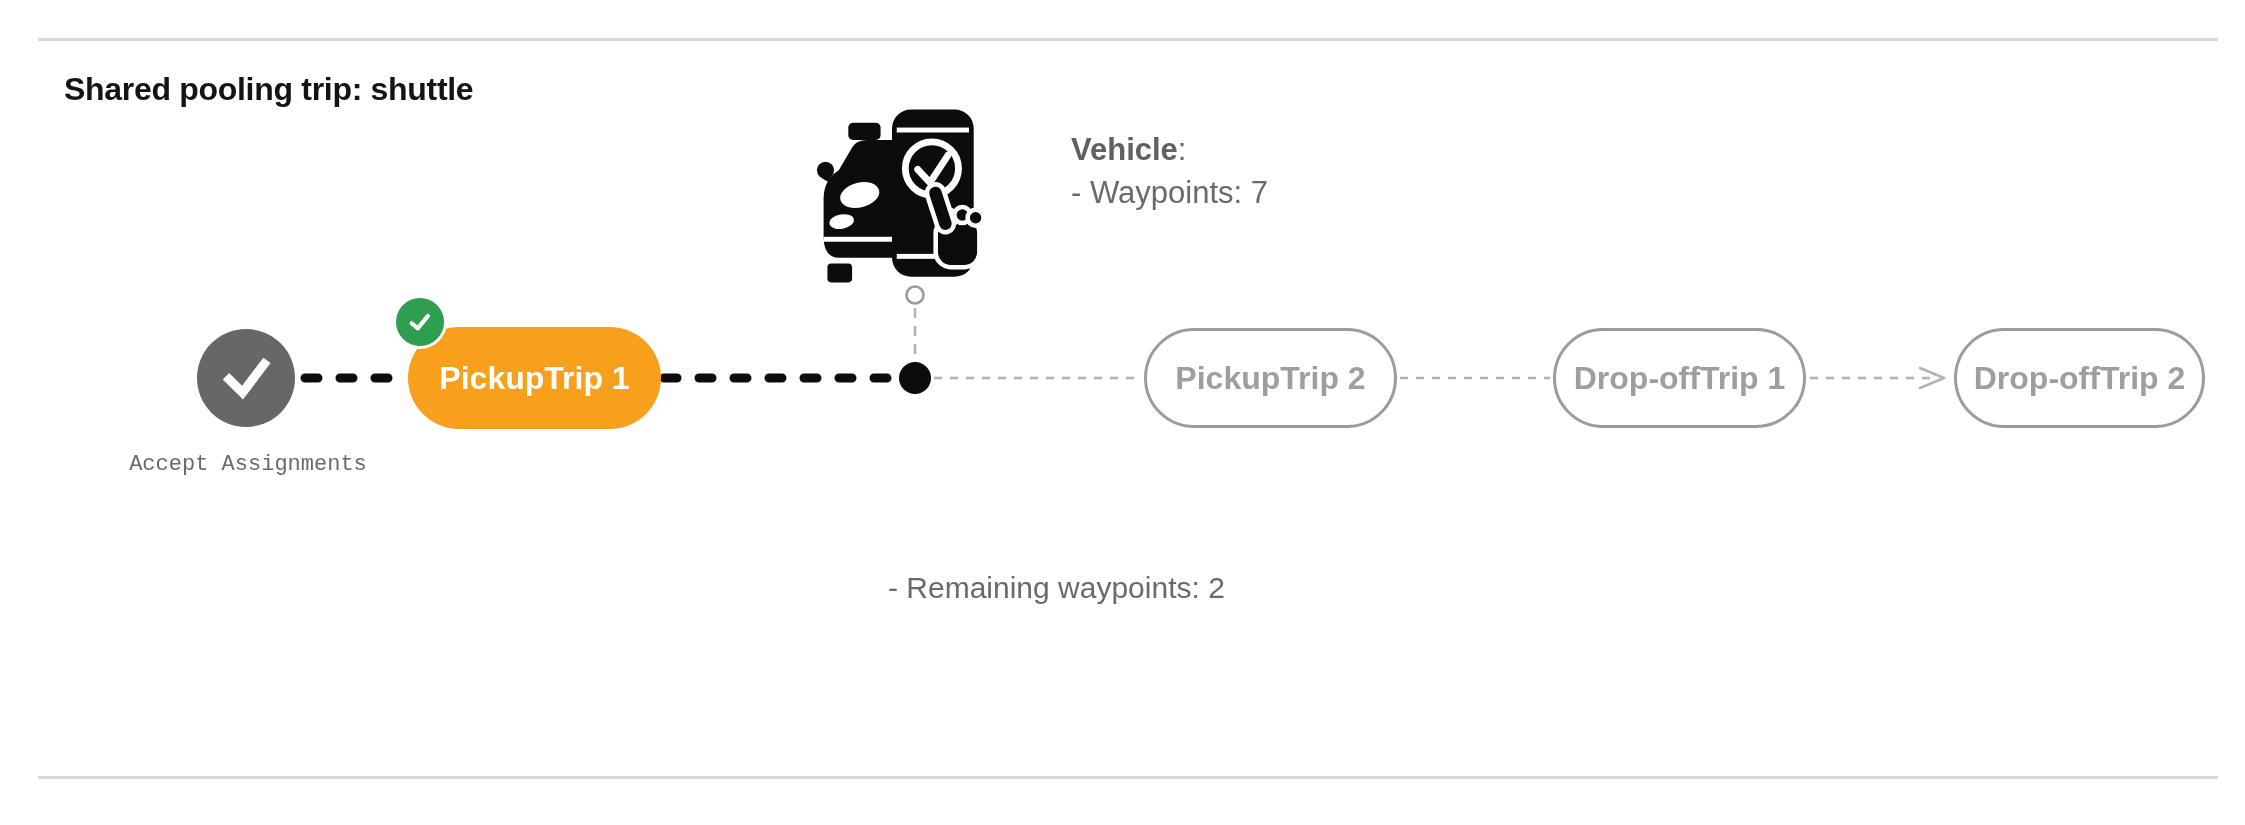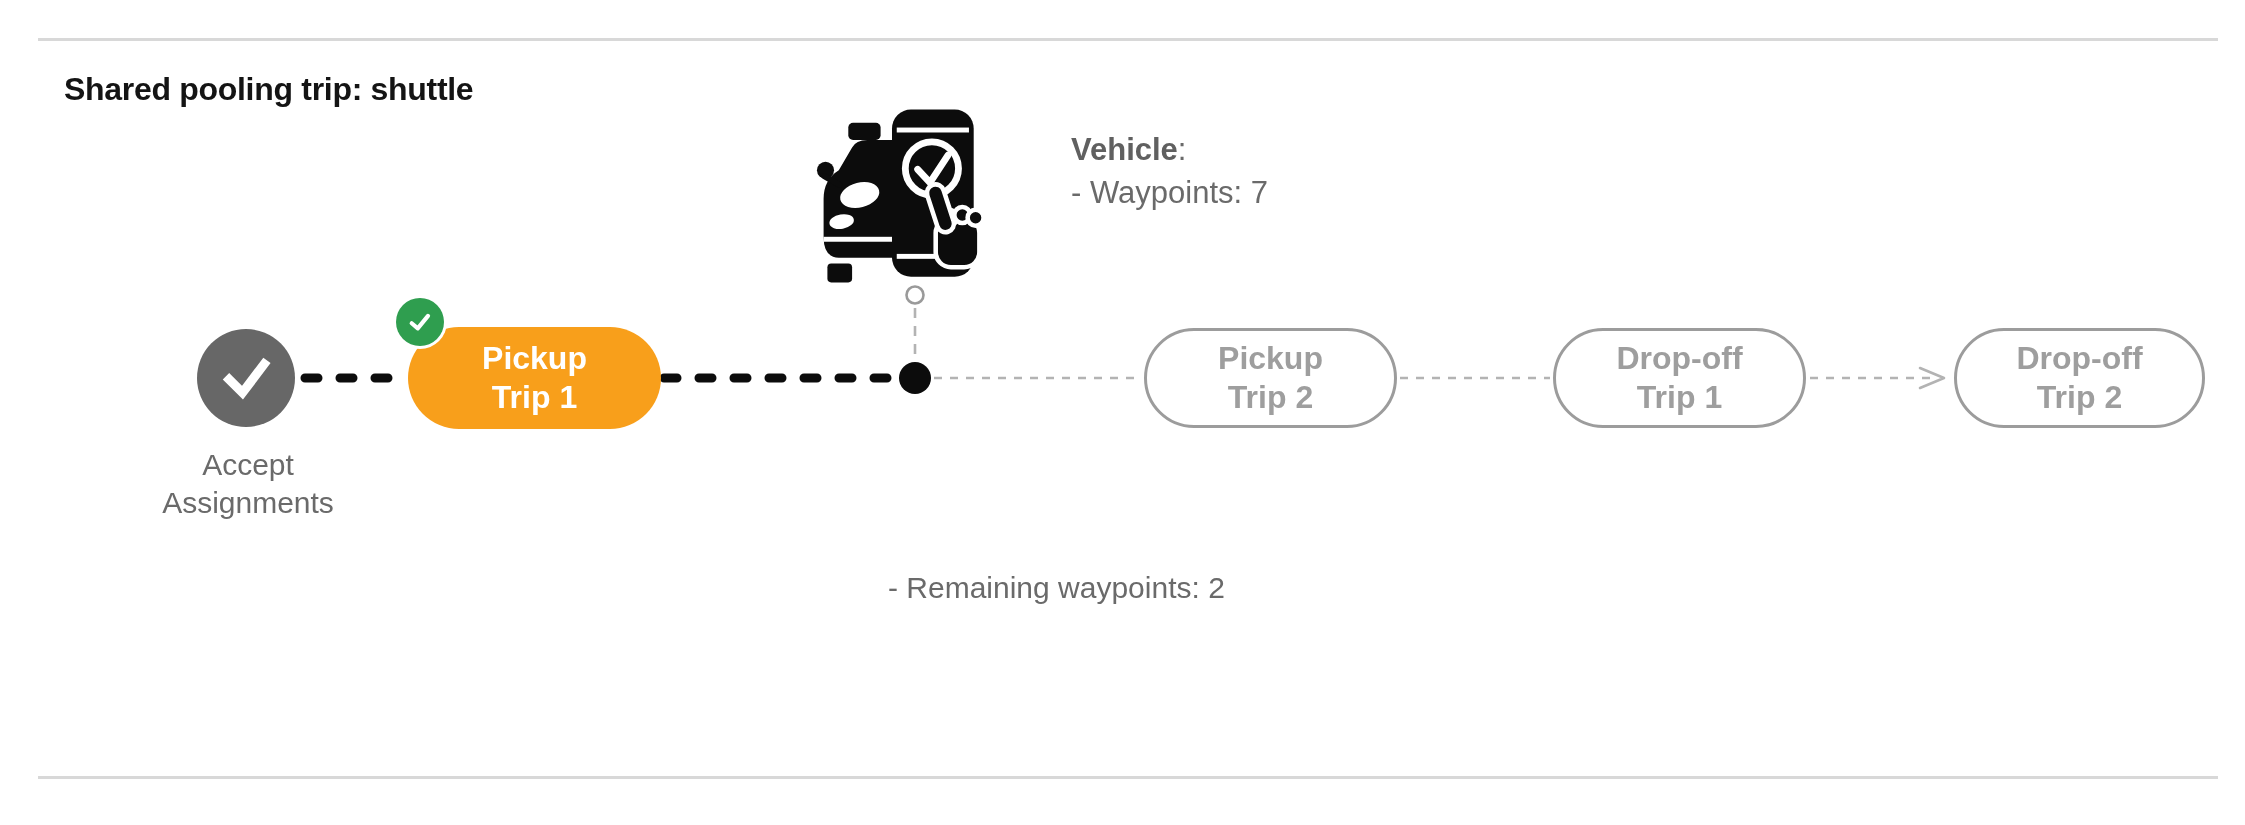--- a/index.html
+++ b/index.html
@@ -89,23 +89,24 @@
     justify-content: center;
   }
   .accept-node svg { width: 70px; height: 70px; }
 
   .accept-label {
     position: absolute;
     left: 118px;
     top: 446px;
     width: 260px;
     text-align: center;
-    font-size: 30px;
+    font-size: 22px;
     line-height: 38px;
     color: var(--text-gray, #6a6a6a);
+    font-family: Liberation Mono, monospace;
   }
 
   .badge {
     position: absolute;
     left: 396px;
     top: 298px;
     width: 48px;
     height: 48px;
     border-radius: 50%;
     background: var(--success-green, #2f9e4f);
@@ -118,21 +119,20 @@
   .badge svg { width: 32px; height: 32px; }
 
   .pill {
     position: absolute;
     top: 328px;
     width: 253px;
     height: 100px;
     border-radius: 51px;
     box-sizing: border-box;
     display: flex;
-    flex-direction: column;
     align-items: center;
     justify-content: center;
     font-size: 32px;
     font-weight: 700;
     line-height: 39px;
     text-align: center;
     z-index: 2;
   }
   .pill.active {
     left: 408px;

